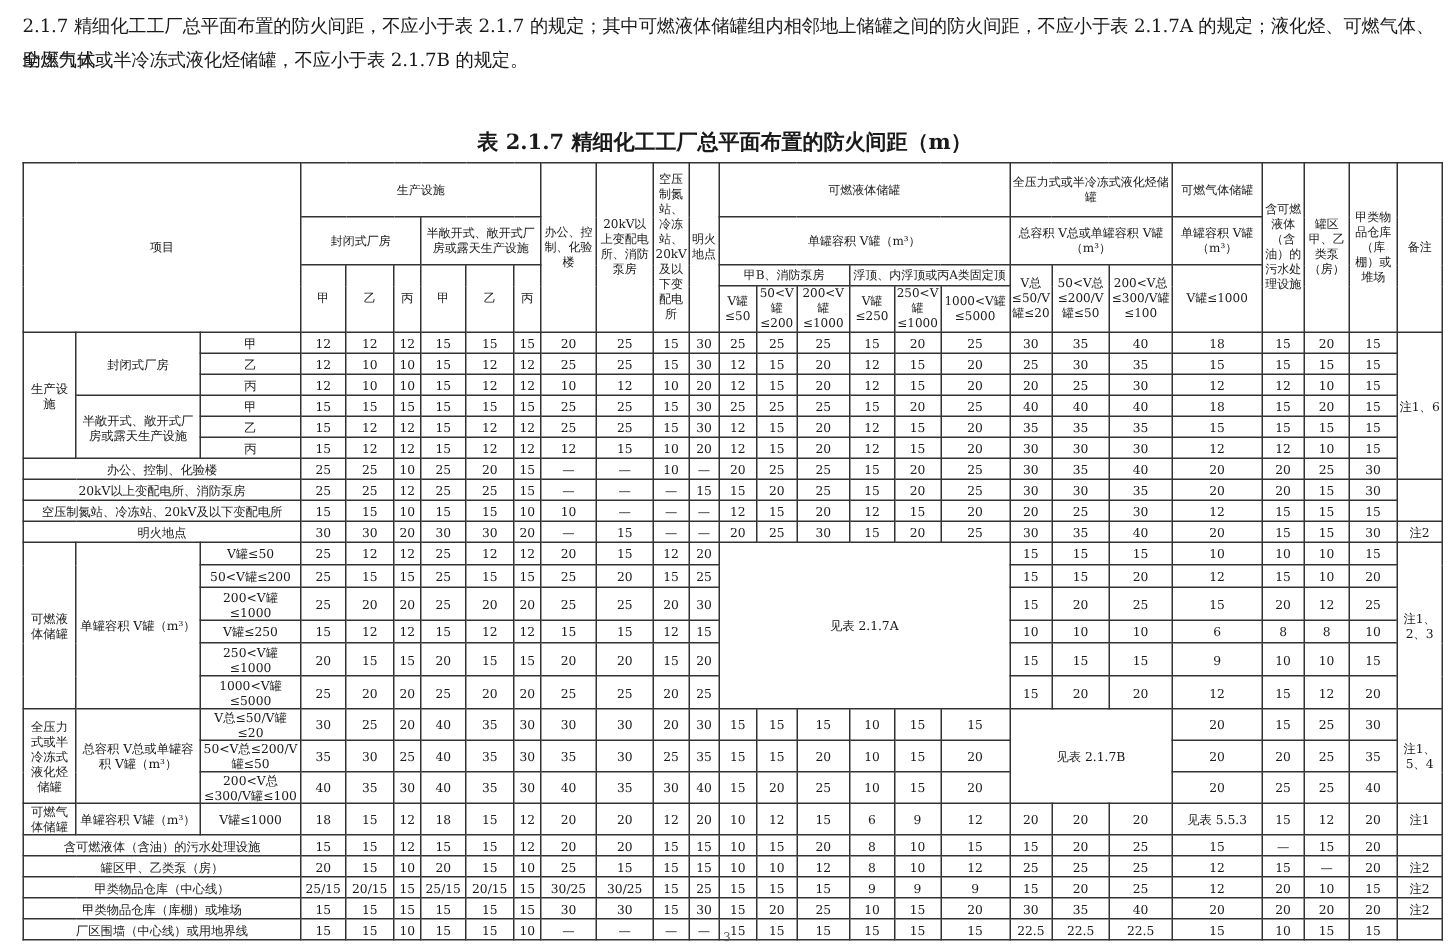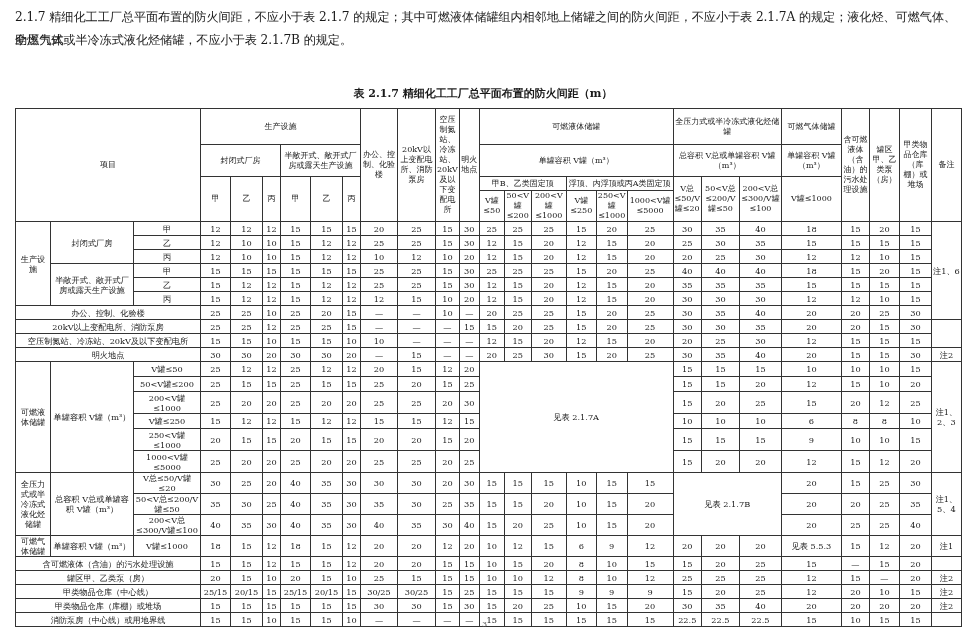--- a/index.html
+++ b/index.html
@@ -1,21 +1,21 @@
 <!DOCTYPE html>
 <html><head>
 <meta charset="utf-8">
 <style>
   html, body { margin: 0; padding: 0; background: #ffffff; }
   body { width: 966px; height: 633px; position: relative; overflow: hidden;
          font-family: "DejaVu Serif", "Liberation Serif", serif; color: #1a1a1a; }
   .para { position: absolute; left: 15px; width: 945px; font-size: 12.2px; line-height: 23px; letter-spacing: -0.1px; }
   .para.p1 { top: 6px; }
   .para.p2 { top: 29px; }
-  .caption { position: absolute; top: 86px; left: 0; width: 966px; text-align: center; font-size: 11px; font-weight: bold; }
+  .caption { position: absolute; top: 86px; left: 0; width: 966px; text-align: center; font-size: 14px; font-weight: bold; }
   table.fire { position: absolute; left: 15px; top: 108px; border-collapse: collapse; table-layout: fixed;
                font-size: 8.2px; line-height: 10px; }
   table.fire td { border: 1px solid #333; text-align: center; vertical-align: middle; padding: 0 1px; overflow: hidden; white-space: normal; }
   .hdr { font-size: 8px; line-height: 10px; }
   .pagenum { position: absolute; top: 620px; left: 482px; font-size: 8px; color: #555; }
 </style>
 </head>
 <body>
 
 <div class="para p1">2.1.7  精细化工工厂总平面布置的防火间距，不应小于表 2.1.7 的规定；其中可燃液体储罐组内相邻地上储罐之间的防火间距，不应小于表 2.1.7A 的规定；液化烃、可燃气体、助燃气体</div>
@@ -78,21 +78,21 @@
     <td class="hdr">单罐容积 V罐（m³）</td>
   </tr>
 
   <tr style="height:14px">
     <td rowspan="2" class="hdr">甲</td>
     <td rowspan="2" class="hdr">乙</td>
     <td rowspan="2" class="hdr">丙</td>
     <td rowspan="2" class="hdr">甲</td>
     <td rowspan="2" class="hdr">乙</td>
     <td rowspan="2" class="hdr">丙</td>
-    <td colspan="3" class="hdr">甲B、乙类固定顶</td>
+    <td colspan="3" class="hdr">甲B、消防泵房</td>
     <td colspan="3" class="hdr">浮顶、内浮顶或丙A类固定顶</td>
     <td rowspan="2" class="hdr">V总≤50/V罐≤20</td>
     <td rowspan="2" class="hdr">50&lt;V总≤200/V罐≤50</td>
     <td rowspan="2" class="hdr">200&lt;V总≤300/V罐≤100</td>
     <td rowspan="2" class="hdr">V罐≤1000</td>
   </tr>
 
   <tr style="height:24px">
     <td class="hdr">V罐≤50</td>
     <td class="hdr">50&lt;V罐≤200</td>
@@ -700,21 +700,21 @@
         <td>30</td>
         <td>35</td>
         <td>40</td>
         <td>20</td>
         <td>20</td>
         <td>20</td>
         <td>20</td>
     <td>注2</td>
   </tr>
   <tr style="height:14px">
-    <td colspan="3">消防泵房（中心线）或用地界线</td>
+    <td colspan="3">厂区围墙（中心线）或用地界线</td>
     <td>15</td>
         <td>15</td>
         <td>10</td>
         <td>15</td>
         <td>15</td>
         <td>10</td>
         <td>—</td>
         <td>—</td>
         <td>—</td>
         <td>—</td>

